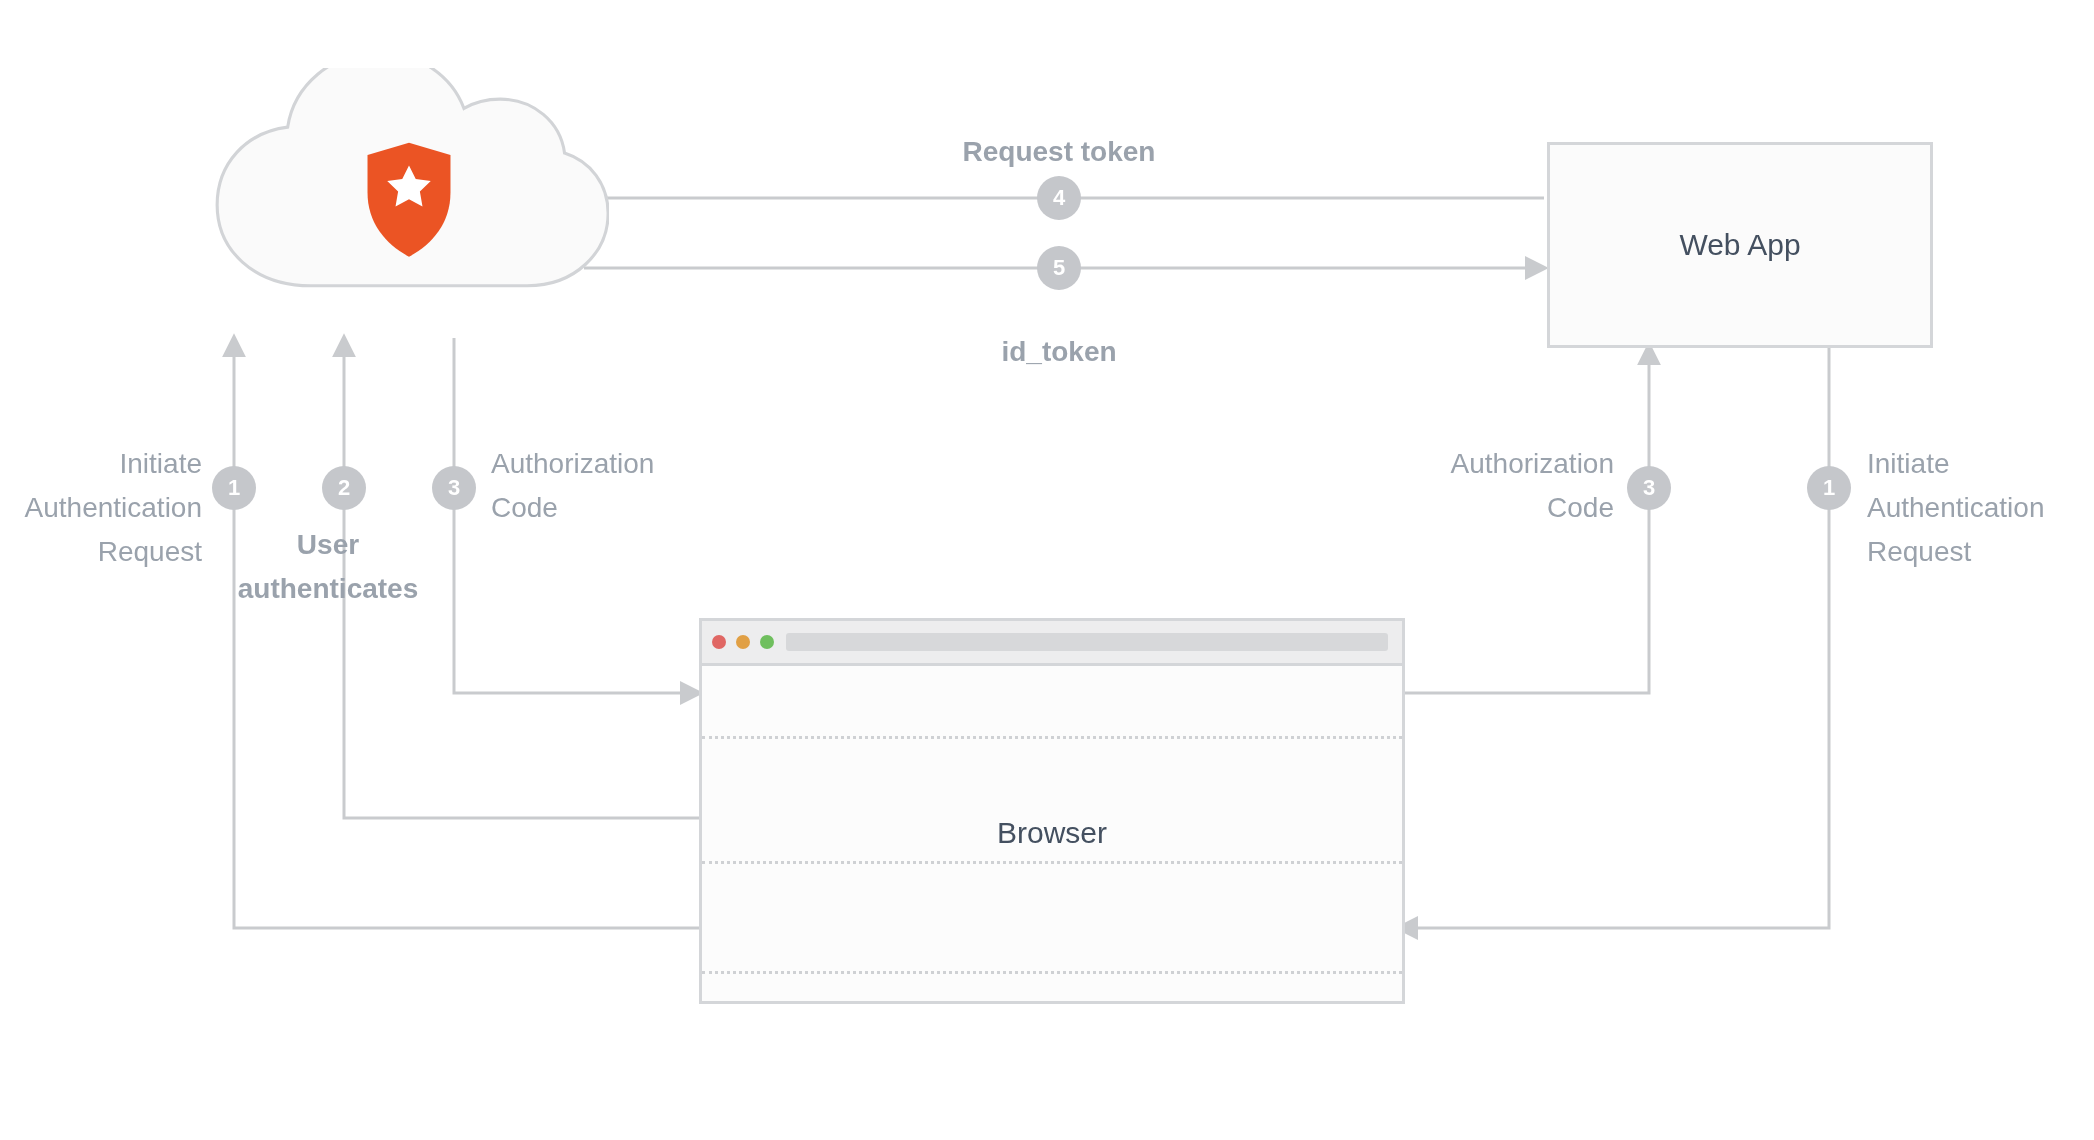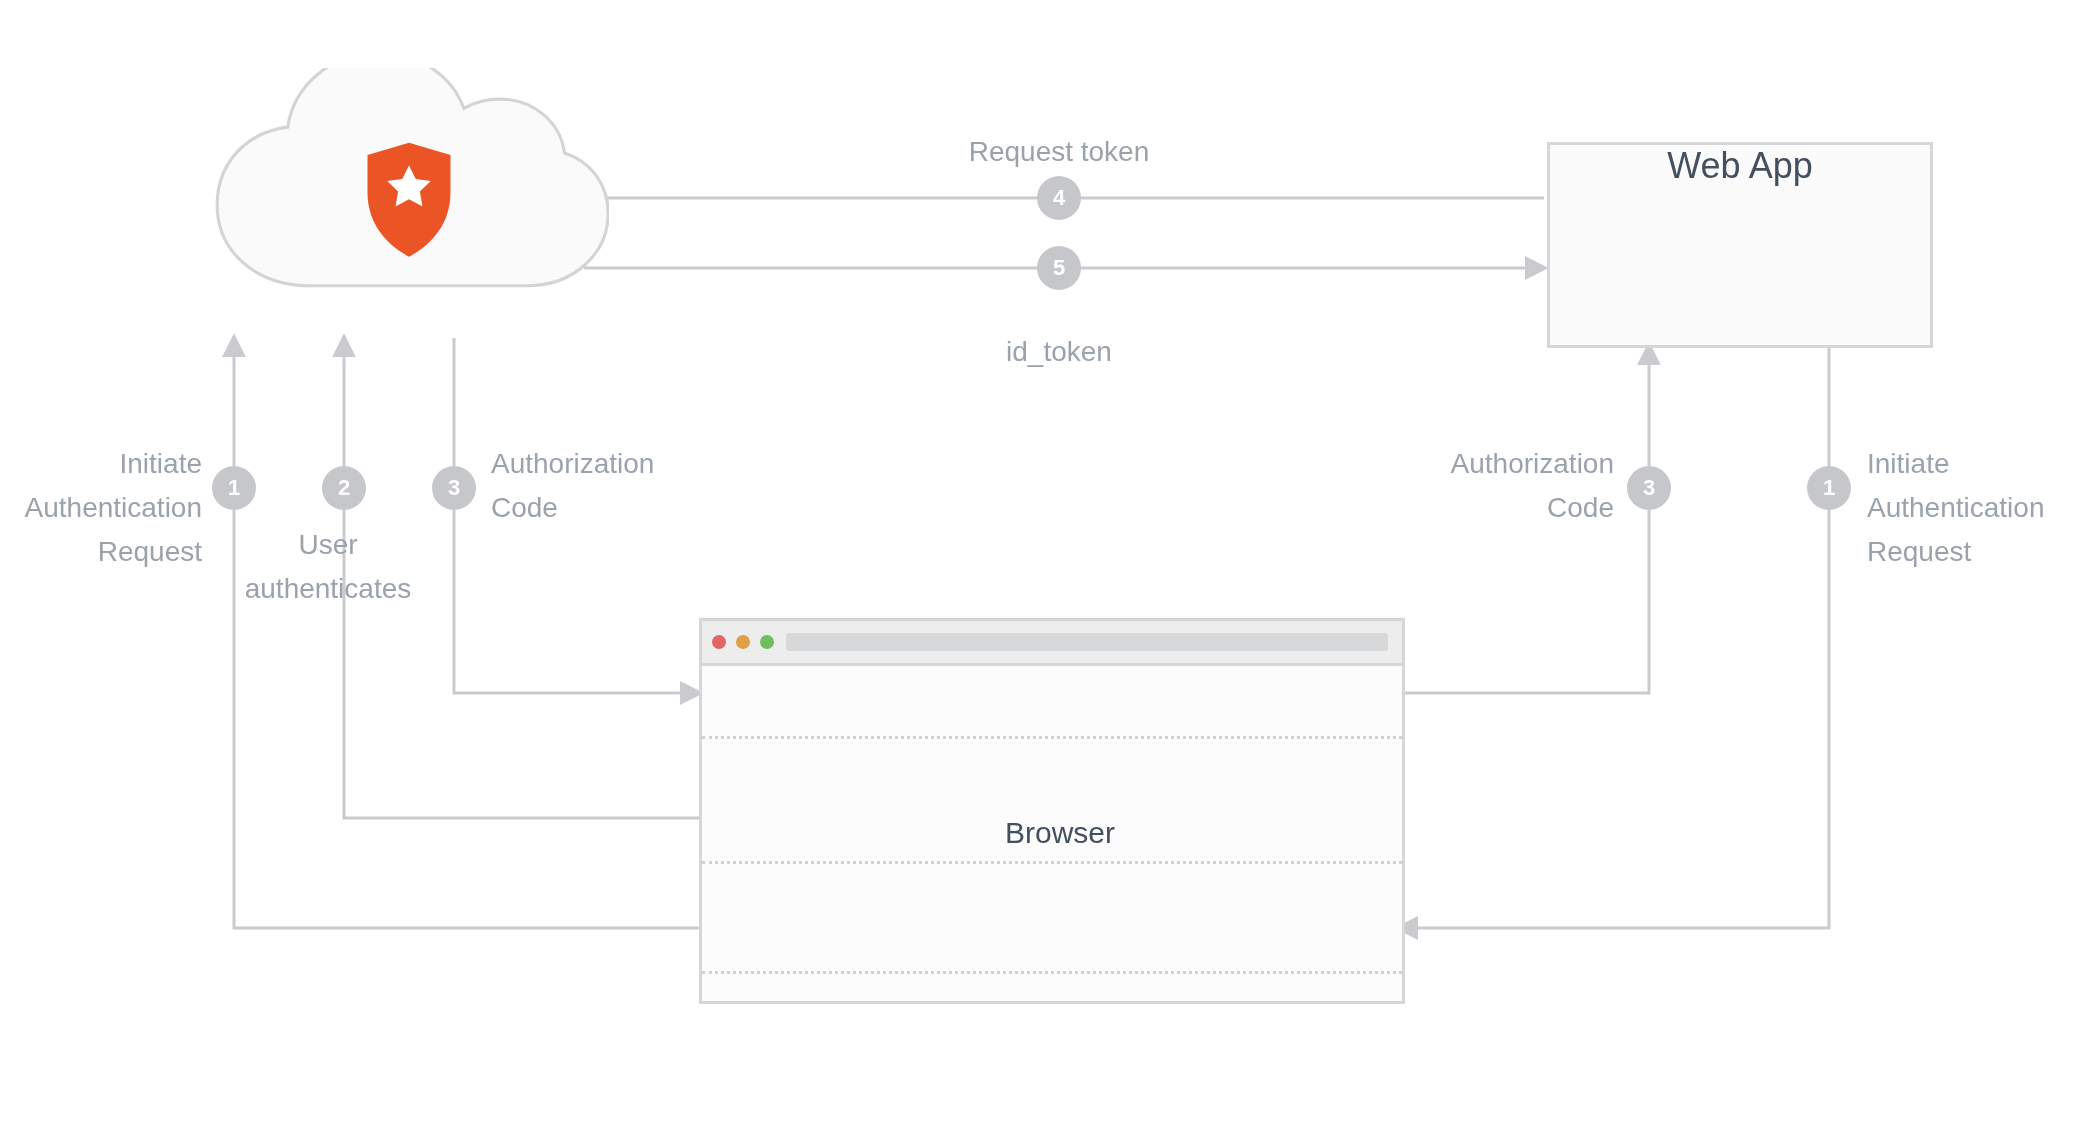--- a/index.html
+++ b/index.html
@@ -1,25 +1,25 @@
 <!DOCTYPE html>
 <html><head>
 <meta charset="utf-8">
 <style>
   html,body{margin:0;padding:0;background:#fff;}
   body{width:2094px;height:1140px;position:relative;font-family:Helvetica,Arial,sans-serif;color:#445060;}
   .stage{position:absolute;left:139px;top:78px;width:1820px;height:960px;}
 
   .label{position:absolute;font-size:28px;line-height:44px;color:#9aa2ac;text-align:right;}
   .label.left{text-align:left;}
-  .label.center{text-align:center;}
+  .label.center{text-align:center;font-weight:bold;}
 
   .badge{position:absolute;width:44px;height:44px;border-radius:50%;background:#c5c7cb;color:#fff;font-size:22px;font-weight:600;display:flex;align-items:center;justify-content:center;}
 
-  .webapp{position:absolute;left:1408px;top:64px;width:380px;height:200px;border:3px solid #d4d6d9;background:#fbfbfb;display:flex;justify-content:center;font-size:36px;color:#445060;}
+  .webapp{position:absolute;left:1408px;top:64px;width:380px;height:200px;border:3px solid #d4d6d9;background:#fbfbfb;display:flex;align-items:center;justify-content:center;font-size:30px;color:#445060;}
 
   .browser{position:absolute;left:560px;top:540px;width:700px;height:380px;border:3px solid #d4d6d9;background:#fcfcfc;}
   .browser .bar{height:42px;background:#ededee;border-bottom:3px solid #d4d6d9;display:flex;align-items:center;}
   .browser .bar .dot{width:14px;height:14px;border-radius:50%;margin-left:10px;}
   .browser .bar .addr{flex:1;height:18px;background:#d7d8da;border-radius:3px;margin:0 14px 0 12px;}
   .browser .body{position:relative;height:calc(100% - 45px);}
   .browser .body .dash{position:absolute;left:0;right:0;height:0;border-top:3px dotted #cfd1d4;}
   .browser .body .bl{position:absolute;text-align:center;width:100%;font-size:30px;color:#445060;}
 
   svg.lines{position:absolute;inset:0;width:100%;height:100%;pointer-events:none;}
@@ -78,21 +78,21 @@
 
   <div class="browser">
     <div class="bar">
       <span class="dot" style="background:#e06764;"></span>
       <span class="dot" style="background:#e1a045;"></span>
       <span class="dot" style="background:#6fbf5e;"></span>
       <span class="addr"></span>
     </div>
     <div class="body">
       <div class="dash" style="top:70px;"></div>
-      <div class="bl" style="top:150px;padding-left:8px;">Browser</div>
+      <div class="bl" style="top:150px;">Browser</div>
       <div class="dash" style="top:195px;"></div>
       <div class="dash" style="top:305px;"></div>
     </div>
   </div>
 
   <div class="badge" style="left:73px;top:388px;">1</div>
   <div class="badge" style="left:183px;top:388px;">2</div>
   <div class="badge" style="left:293px;top:388px;">3</div>
 
   <div class="label" style="left:-132px;top:364px;width:195px;white-space:pre-line;">Initiate

